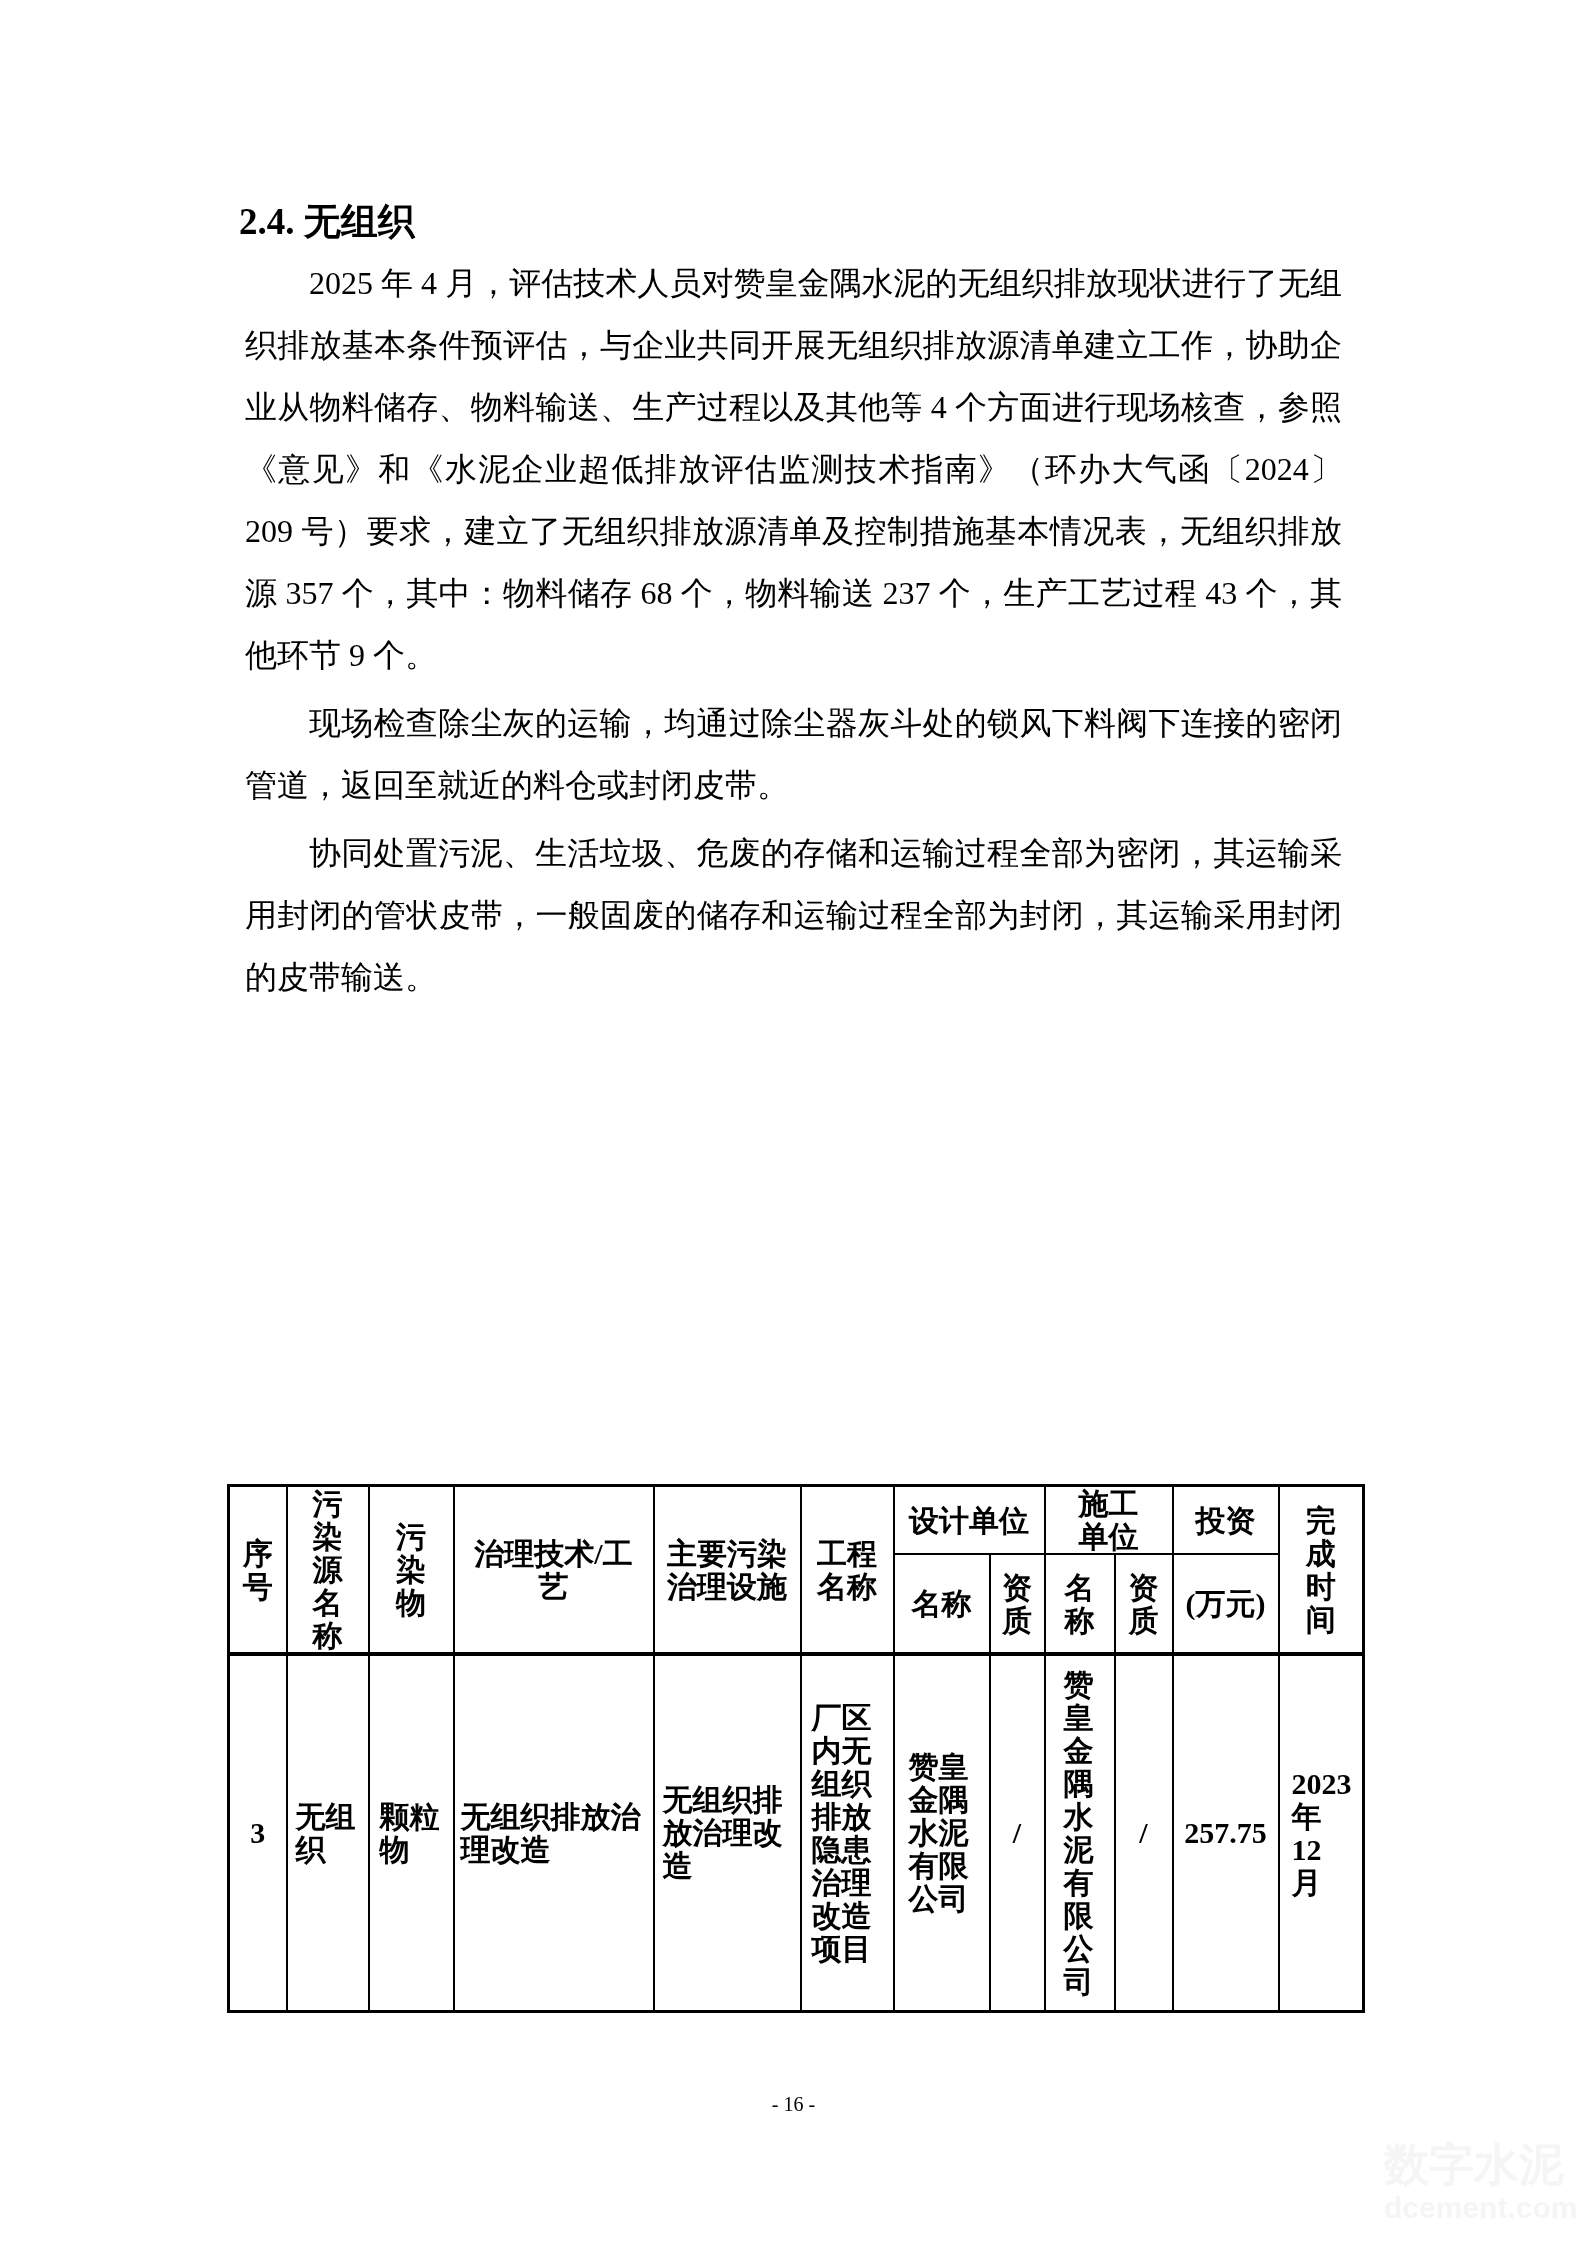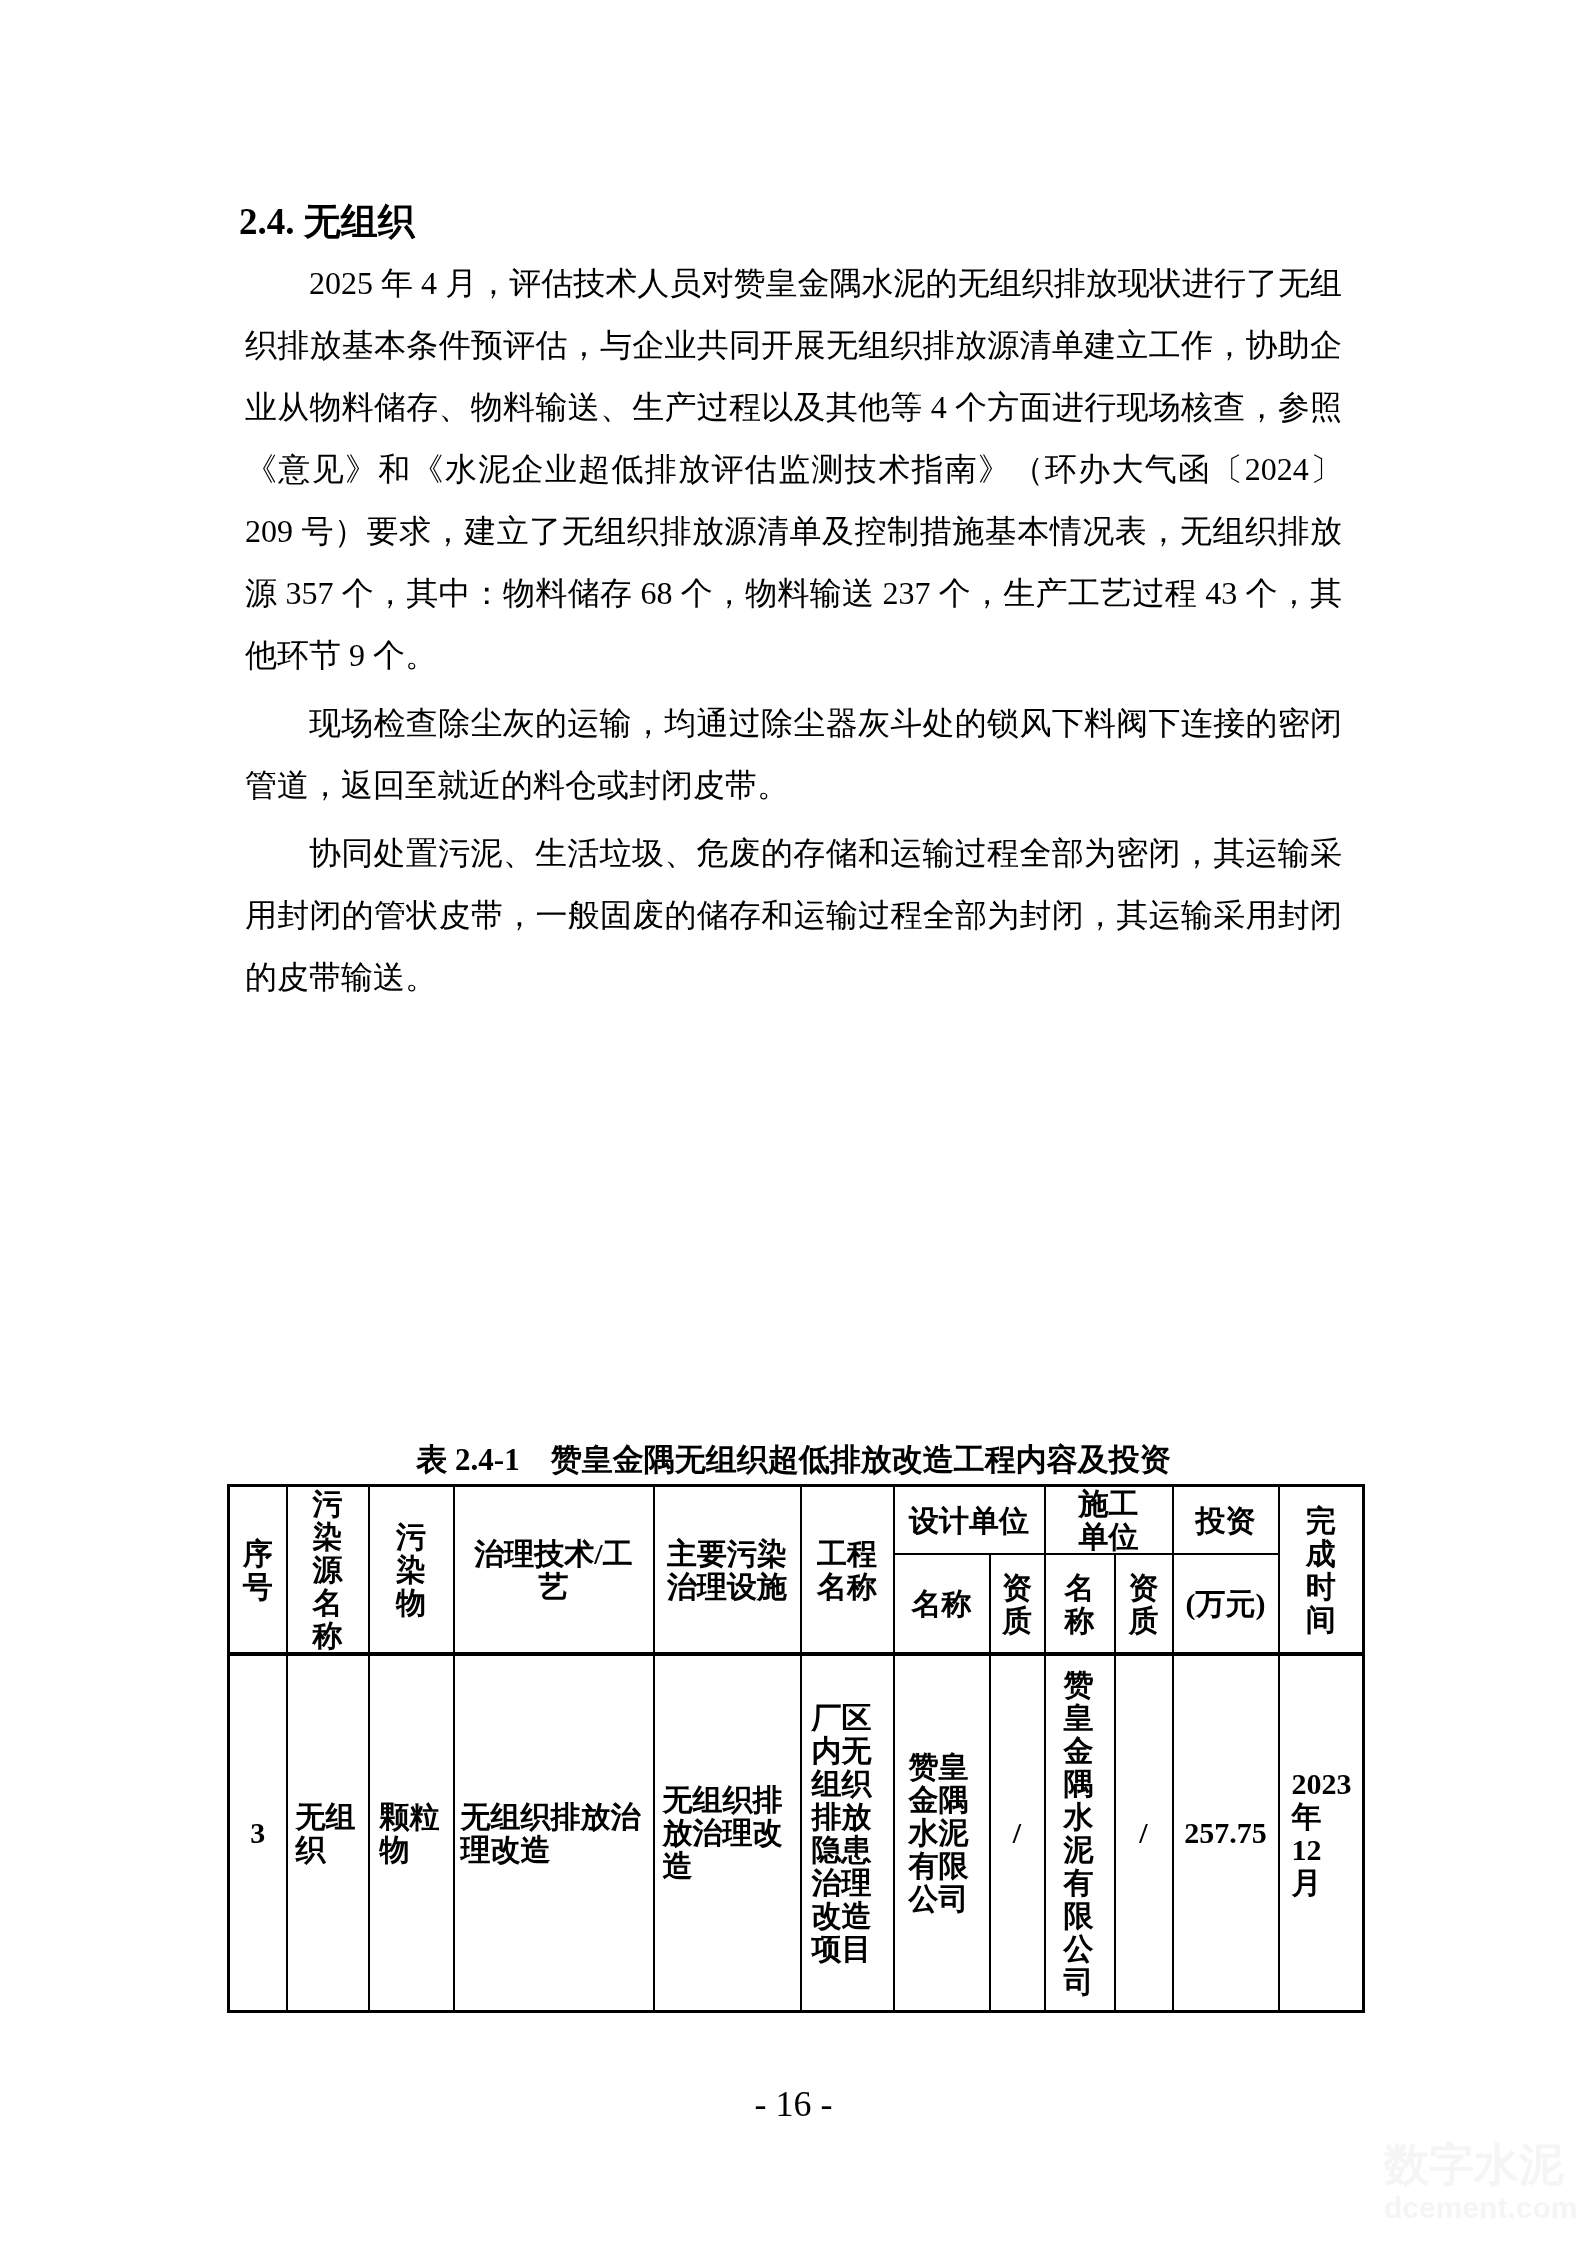--- a/index.html
+++ b/index.html
@@ -54,21 +54,21 @@
   td.d-wu{padding:0 10px;text-align:left;}
   td.d-zhili{padding:0 6px;text-align:left;}
   td.d-sheshi{padding:0 8px;text-align:left;}
   td.d-gc{padding:0 10px;text-align:left;}
   td.d-sjname{padding:0 14px;text-align:left;}
   td.d-sgname{padding:0 18px;text-align:left;}
   td.d-touzi{padding:0 4px;}
   td.d-wc{padding:0 13px 0 12px;text-align:left;}
   .footer{
     position:absolute;top:2086px;left:0;width:1587px;
-    text-align:center;font-size:36px;line-height:36px;
+    text-align:center;font-size:20px;line-height:36px;
   }
   .watermark{
     position:absolute;top:2140px;left:1384px;width:180px;
     text-align:center;color:#f5f5f5;
     font-family:"Liberation Sans","DejaVu Sans",sans-serif;
     user-select:none;
   }
   .watermark .wm1{font-size:45px;font-weight:bold;line-height:50px;white-space:nowrap;}
   .watermark .wm2{font-size:30px;font-weight:bold;line-height:36px;white-space:nowrap;}
 </style>
@@ -78,21 +78,20 @@
 <div class="page">
 
   <div class="heading">2.4. 无组织</div>
 
   <div class="bodytext">
     <p>2025 年 4 月，评估技术人员对赞皇金隅水泥的无组织排放现状进行了无组织排放基本条件预评估，与企业共同开展无组织排放源清单建立工作，协助企业从物料储存、物料输送、生产过程以及其他等 4 个方面进行现场核查，参照《意见》和《水泥企业超低排放评估监测技术指南》（环办大气函〔2024〕209 号）要求，建立了无组织排放源清单及控制措施基本情况表，无组织排放源 357 个，其中：物料储存 68 个，物料输送 237 个，生产工艺过程 43 个，其他环节 9 个。</p>
     <p>现场检查除尘灰的运输，均通过除尘器灰斗处的锁风下料阀下连接的密闭管道，返回至就近的料仓或封闭皮带。</p>
     <p>协同处置污泥、生活垃圾、危废的存储和运输过程全部为密闭，其运输采用封闭的管状皮带，一般固废的储存和运输过程全部为封闭，其运输采用封闭的皮带输送。</p>
   </div>
 
-  <div class="caption">表 2.4-1　赞皇金隅无组织超低排放改造工程内容及投资</div>
 
   <table class="t">
     <colgroup>
       <col style="width:58px">
         <col style="width:82px">
         <col style="width:85px">
       <col style="width:200px">
         <col style="width:147px">
         <col style="width:93px">
       <col style="width:96px">

